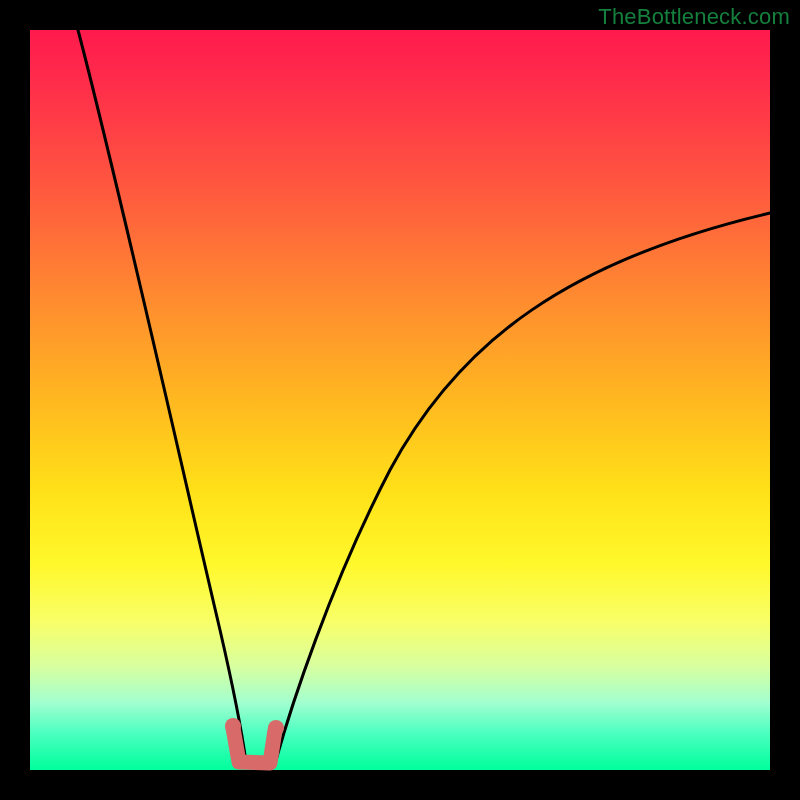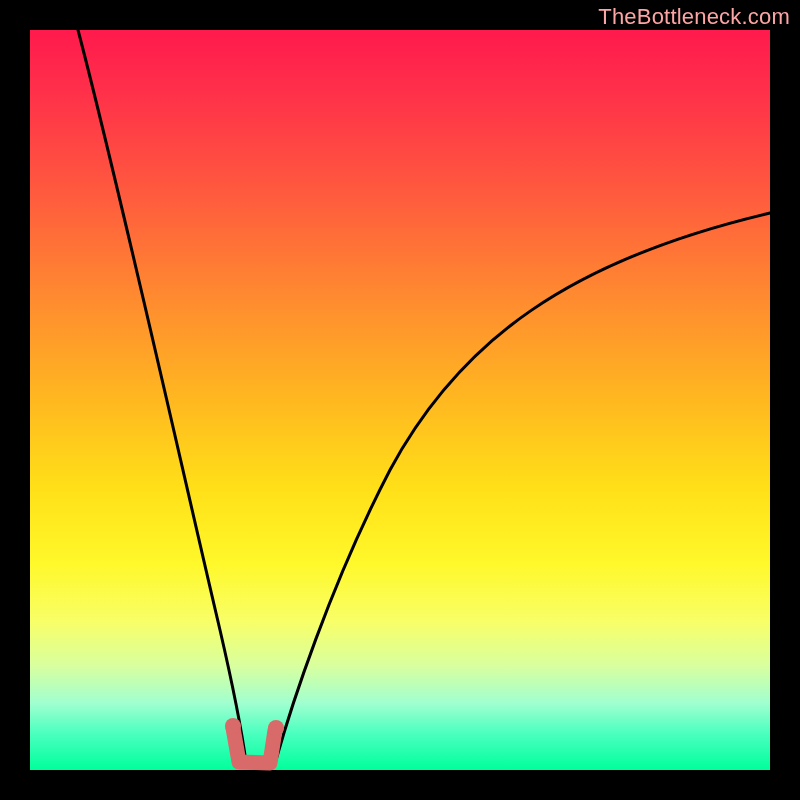--- a/index.html
+++ b/index.html
@@ -28,21 +28,21 @@
       #f8ff68 80%,
       #d8ffa0 86%,
       #a0ffd0 91%,
       #4cffc0 95%,
       #00ff9c 100%);
   }
   .watermark {
     position: absolute;
     top: 4px;
     right: 10px;
-    color: #fca5a5;
+    color: #15803d;
     font-size: 22px;
     font-weight: 500;
     letter-spacing: 0.2px;
   }
   svg.curves {
     position: absolute;
     left: 30px;
     top: 30px;
     width: 740px;
     height: 740px;

